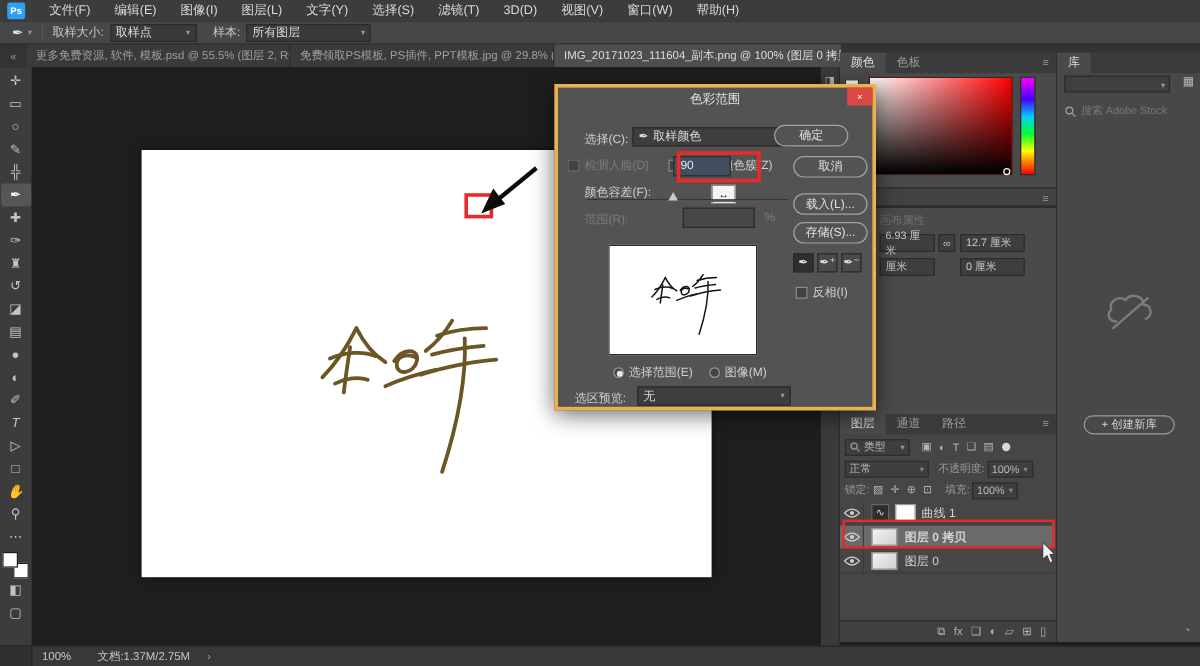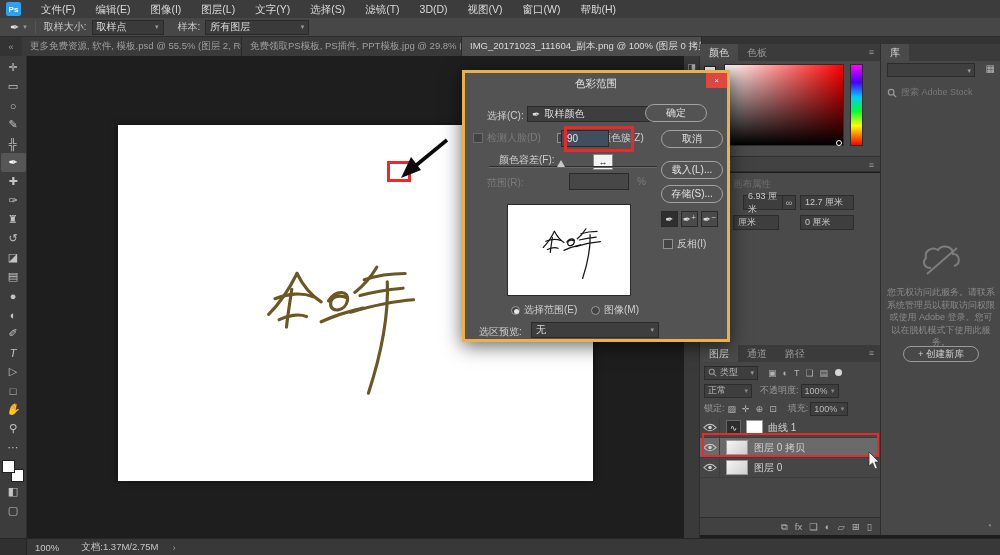--- a/index.html
+++ b/index.html
@@ -70,21 +70,21 @@
   #props-panel { left:700px; top:173px; width:180px; height:172px; background:#4a4a4a; }
   .props-header { position:absolute; left:33px; top:5px; color:#6f6f6f; font-size:9.5px; }
   .pfield { position:absolute; height:15px; background:#3e3e3e; border:1px solid #2c2c2c; color:#c9c9c9; font-size:9px; display:flex; align-items:center; padding:0 4px; }
   .plink { position:absolute; width:14px; height:15px; background:#3e3e3e; border:1px solid #2c2c2c; color:#b9b9b9; font-size:9px; display:flex; align-items:center; justify-content:center; }
 
   #layers-panel { left:700px; top:345px; width:180px; height:172px; background:#464646; }
   .lrow { position:absolute; left:0; width:180px; height:15px; display:flex; align-items:center; font-size:9.5px; color:#bdbdbd; }
   .ldd { background:#3e3e3e; border:1px solid #2c2c2c; height:14px; display:flex; align-items:center; padding:0 3px; font-size:9px; color:#b9b9b9; }
   .mini-ic { color:#b2b2b2; font-size:9px; margin:0 3px; }
   .layer-row { position:absolute; left:0; width:179px; height:20px; display:flex; align-items:center; border-bottom:1px solid #3d3d3d; font-size:10px; color:#d2d2d2; }
-  .layer-row.selected { background:#6a6a6a; }
+  .layer-row.selected { background:#6a6a6a;font-weight:bold; }
   .eye-cell { width:20px; display:flex; justify-content:center; border-right:1px solid #3d3d3d; align-self:stretch; align-items:center; }
   .thumb { width:22px; height:15px; background:linear-gradient(135deg,#f4f4f4,#cfcfcf); border:1px solid #9a9a9a; margin:0 6px 0 6px; }
   .adj-ic { width:15px; height:15px; background:#2d2d2d; border:1px solid #666; color:#ddd; font-size:9px; display:flex; align-items:center; justify-content:center; margin-left:6px; }
   .mask-thumb { width:17px; height:15px; background:#fff; border:1px solid #9a9a9a; margin:0 5px; }
   #annot-layer { left:702px; top:433px; width:177px; height:24px; border:2px solid #ea2a2a; z-index:5; }
   #layers-bottom { left:700px; top:517px; width:180px; height:18px; background:#414141; border-top:1px solid #2e2e2e; display:flex; align-items:center; justify-content:flex-end; padding-right:8px; gap:7px; }
   #layers-bottom span { color:#b0b0b0; font-size:9.5px; }
 
   
   #lib-panel { left:880px; top:44px; width:120px; height:491px; background:#484848; border-left:1px solid #2d2d2d; }
@@ -318,21 +318,21 @@
     <div id="hue-strip" class="abs"></div>
   </div>
 
   <div id="adj-panel" class="abs">
     <span class="ptab">调整</span>
     <span class="pmenu">≡</span>
   </div>
 
   <div id="props-panel" class="abs">
     <span class="props-header">画布属性</span>
-    <span class="pfield" style="left:43px;top:22px;width:46px">6.93 厘米</span>
+    <span class="pfield" style="left:33px;top:22px;width:46px">6.93 厘米</span>
     <span class="plink" style="left:82px;top:22px">∞</span>
     <span class="pfield" style="left:100px;top:22px;width:54px">12.7 厘米</span>
     <span class="pfield" style="left:33px;top:42px;width:46px">厘米</span>
     <span class="pfield" style="left:100px;top:42px;width:54px">0 厘米</span>
   </div>
 
   <div id="layers-panel" class="abs">
     <div class="panel-tabs">
       <span class="ptab active">图层</span>
       <span class="ptab">通道</span>
@@ -348,21 +348,21 @@
         <span class="dd-arrow" style="color:#999;font-size:7px;margin-left:auto">▾</span>
       </span>
       <span class="mini-ic" style="margin-left:10px">▣</span>
       <span class="mini-ic">◐</span>
       <span class="mini-ic">T</span>
       <span class="mini-ic">❏</span>
       <span class="mini-ic">▤</span>
       <span style="width:7px;height:7px;border-radius:50%;background:#d8d8d8;margin-left:4px"></span>
     </div>
     <div class="lrow" style="top:38px">
-      <span class="ldd" style="margin-left:4px;width:48px">
+      <span class="ldd" style="margin-left:4px;width:70px">
         <span>正常</span>
         <span style="margin-left:auto;color:#888;font-size:7px">▾</span>
       </span>
       <span style="margin-left:8px;color:#9a9a9a;font-size:9px">不透明度:</span>
       <span class="ldd" style="width:38px;margin-left:2px">
           <span>100%</span>
           <span style="margin-left:auto;color:#888;font-size:7px">▾</span>
         </span>
     </div>
     <div class="lrow" style="top:56px">
@@ -435,21 +435,20 @@
     <div id="lib-search">
       <svg width="10" height="10">
           <use href="#mag"></use>
         </svg>
       <span>搜索 Adobe Stock</span>
     </div>
     <svg id="lib-cloud" width="44" height="36" viewBox="0 0 44 36">
       <path d="M12 26 C5 26 3 20 7 16 C5 9 13 4 19 8 C23 2 34 4 34 12 C41 12 42 22 35 24" fill="none" stroke="#7d7d7d" stroke-width="2"></path>
       <line x1="8" y1="32" x2="38" y2="6" stroke="#7d7d7d" stroke-width="2"></line>
     </svg>
-    <div id="lib-msg">您无权访问此服务。请联系系统管理员以获取访问权限或使用 Adobe 登录。您可以在脱机模式下使用此服务。</div>
     <div id="lib-btn">+ 创建新库</div>
     <span id="lib-cc">◔</span>
   </div>
 
   <div id="statusbar" class="abs">
     <span id="status-corner"></span>
     <span id="status-zoom">100%</span>
     <span id="status-doc">文档:1.37M/2.75M</span>
     <span id="status-chev">›</span>
   </div>
@@ -467,21 +466,21 @@
 
     <span class="dlg-check disabled" style="left:8px;top:58px">
       <span class="cbox" style="border-color:#6b6b6b"></span>
       <span>检测人脸(D)</span>
     </span>
     <span class="dlg-check" style="left:92px;top:58px">
       <span class="cbox"></span>
       <span>本地化颜色簇(Z)</span>
     </span>
 
-    <span class="dlg-label" style="left:34px;top:63px;top:80px">颜色容差(F):</span>
+    <span class="dlg-label" style="left:22px;top:63px;top:80px">颜色容差(F):</span>
     <span class="dlg-input" style="left:96px;top:57px;width:48px">90</span>
     <div id="annot-tolerance"></div>
     <div id="scrubby">
         <span>↔</span>
       </div>
 
     <div id="dlg-slider-track"></div>
     <div id="dlg-slider-thumb"></div>
 
     <span class="dlg-label disabled" style="left:22px;top:103px">范围(R):</span>

